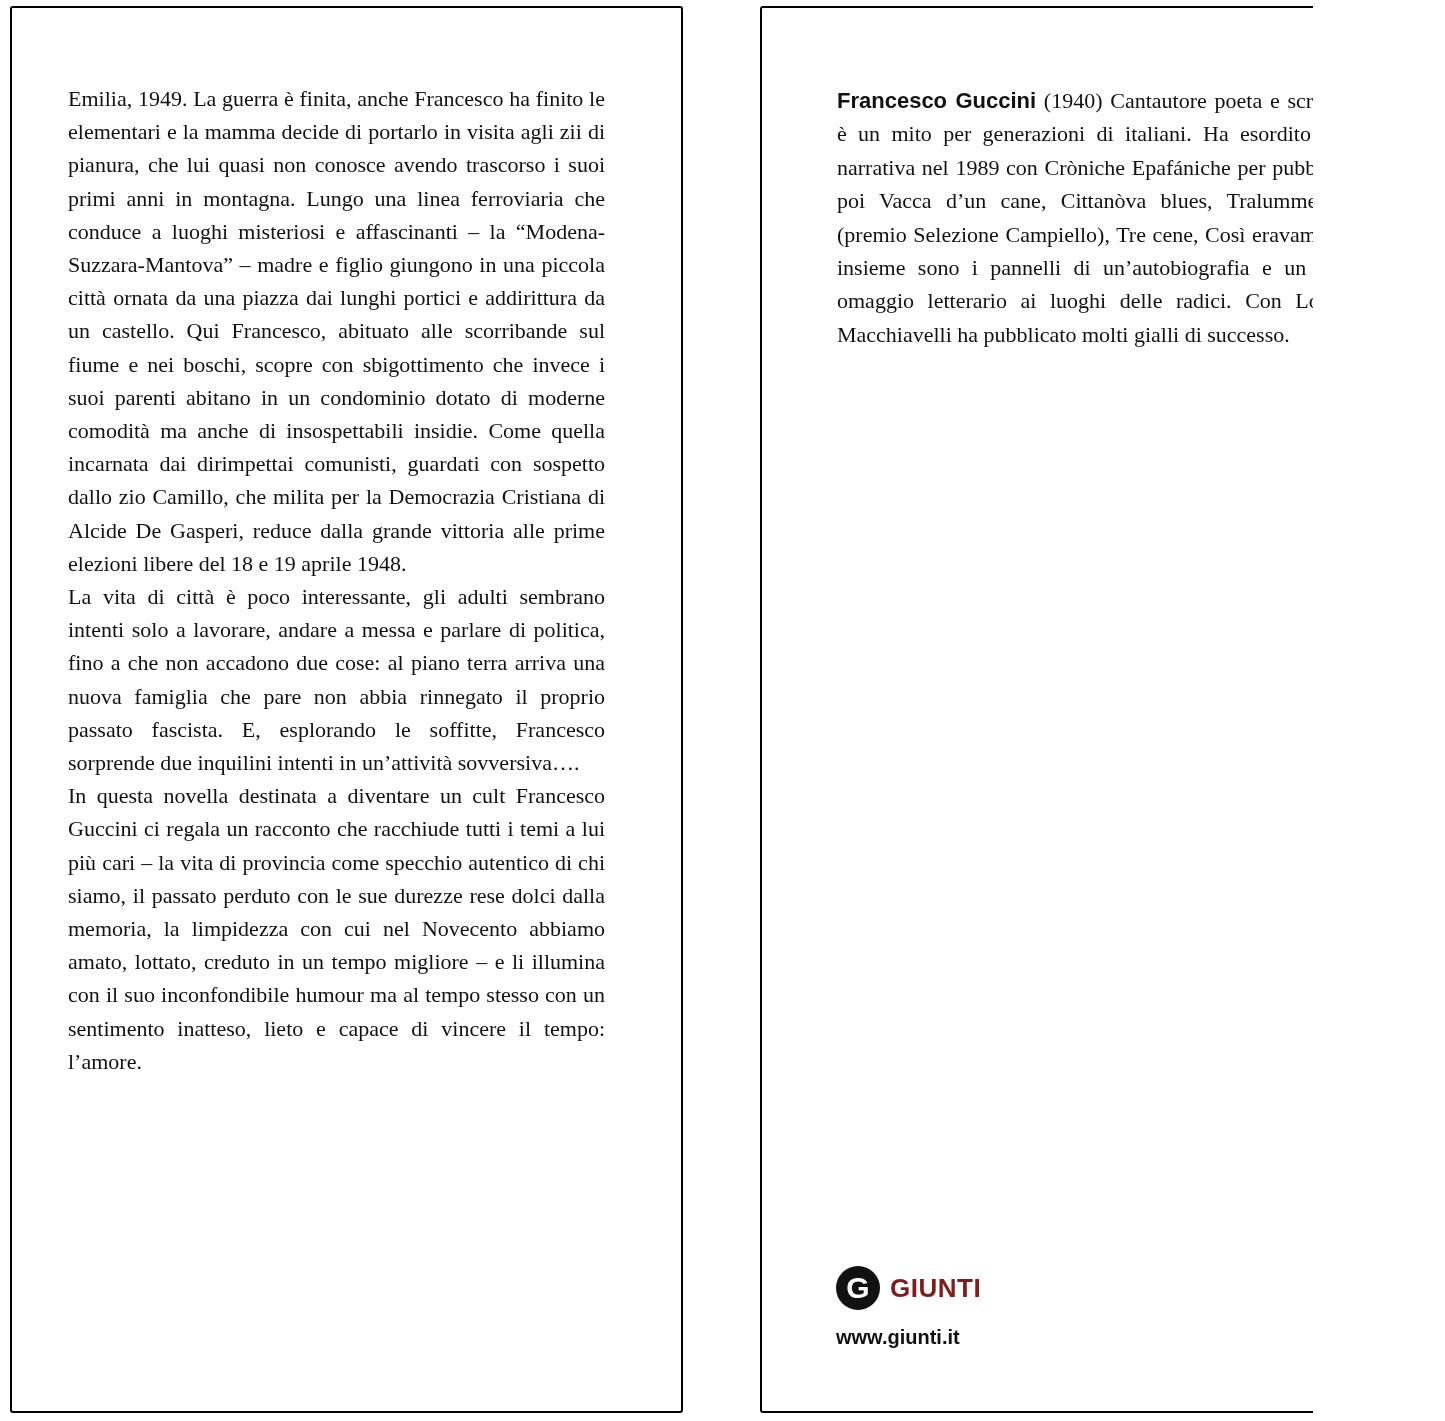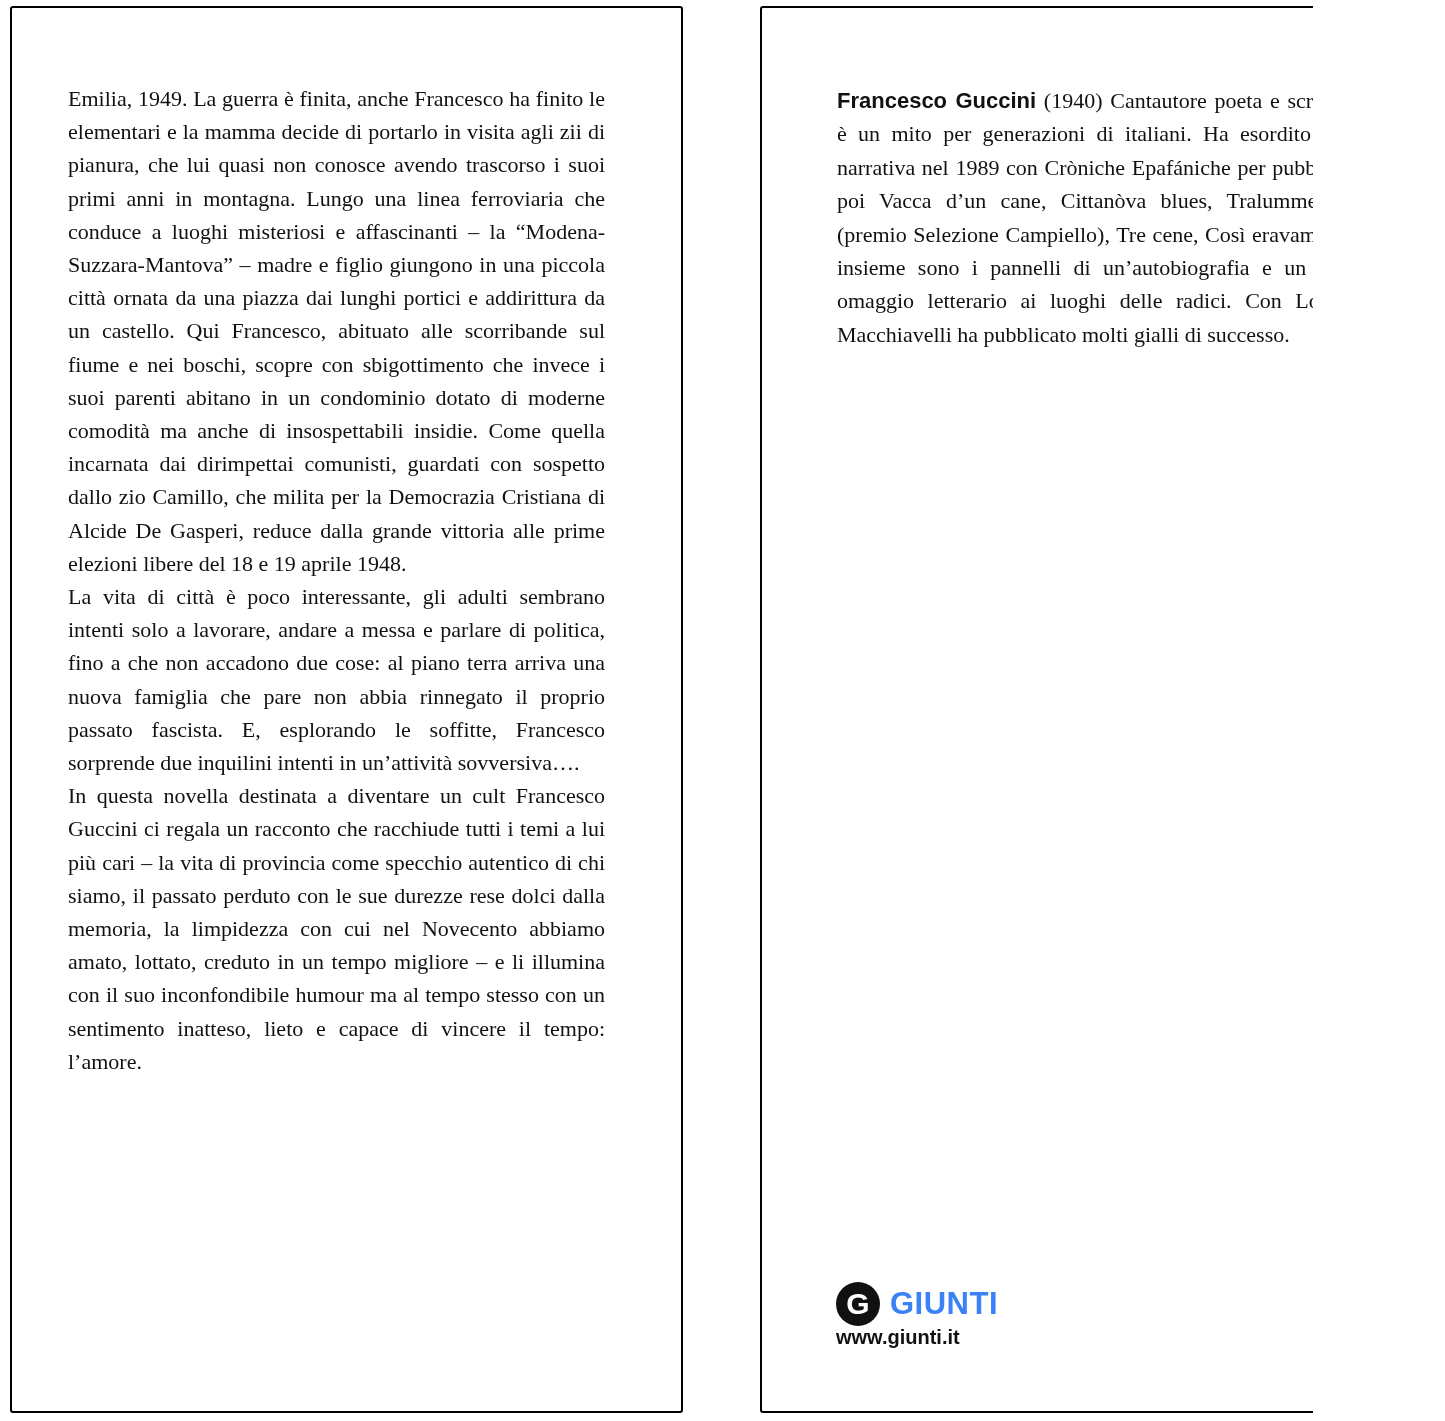--- a/index.html
+++ b/index.html
@@ -73,28 +73,29 @@
     align-items: center;
     justify-content: center;
     font-family: "Liberation Sans", sans-serif;
     font-weight: 700;
     font-size: 30px;
     line-height: 1;
   }
   .logo-name {
     font-family: "Liberation Sans", sans-serif;
     font-weight: 700;
-    font-size: 31px;
+    font-size: 26px;
     letter-spacing: 0.5px;
-    color: #3b82f6;
+    color: #7f1d1d;
   }
   .website {
     font-family: "Liberation Sans", sans-serif;
     font-weight: 700;
     font-size: 20px;
+    margin-top: 16px;
     color: #111111;
   }
 
   .credits {
     position: absolute;
     left: 646px;
     bottom: 75px;
     transform-origin: 0 100%;
     transform: rotate(-90deg);
     font-family: "Liberation Sans", sans-serif;

